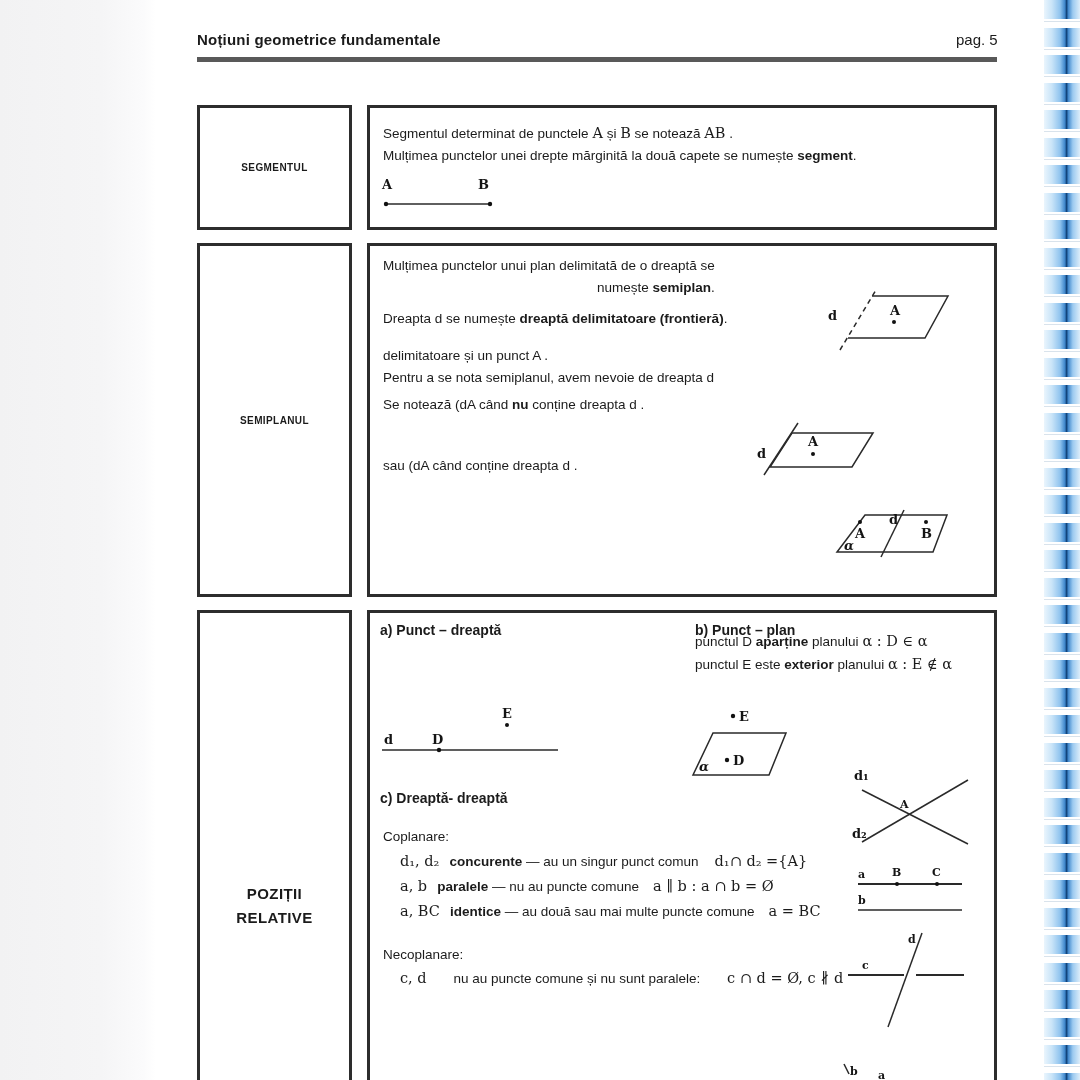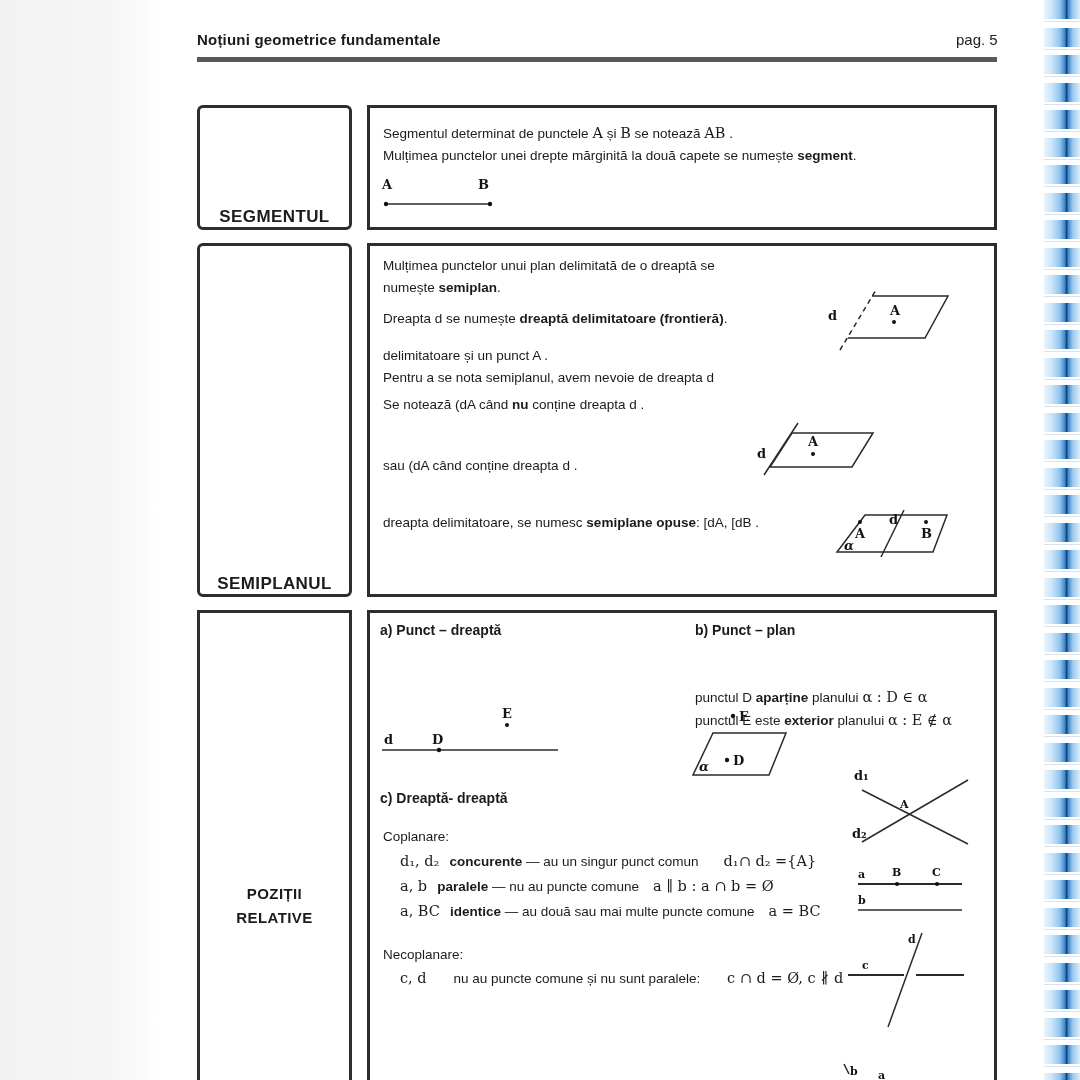--- a/index.html
+++ b/index.html
@@ -14,29 +14,29 @@
       repeating-linear-gradient(to bottom,
         rgba(255,255,255,0) 0px, rgba(255,255,255,0) 19px,
         #ffffff 19px, #ffffff 21px,
         #d9e3ec 21px, #d9e3ec 22.2px,
         #ffffff 22.2px, #ffffff 27.5px),
       linear-gradient(90deg,#eaf5fd 0%,#c9e4f8 22%,#8fc3ee 45%,#3f87cc 58%,#0d3d72 63%,#3f87cc 67%,#9ccaf0 80%,#dcedfa 100%);}
   .h-title{font-size:15px;font-weight:bold;letter-spacing:.2px;}
   .h-page{font-size:15px;}
   .rule{background:#595959;}
   .box{box-sizing:border-box;border:3px solid #2d2d2d;background:#ffffff;}
-  .lbl{font-weight:bold;font-size:17px;letter-spacing:.4px;display:flex;align-items:flex-end;justify-content:center;text-align:center;border-radius:6px;}
+  .lbl{font-weight:bold;font-size:10px;letter-spacing:.4px;display:flex;align-items:center;justify-content:center;text-align:center;}
   .bt{font-size:13.5px;line-height:22px;}
   .bt div{white-space:nowrap;}
   .lh24 div{line-height:24px;}
   .math{font-family:"DejaVu Serif","Liberation Serif",serif;font-size:14.5px;}
   .hd{font-size:14px;font-weight:bold;white-space:nowrap;}
   .ml10{margin-left:10px;}
   .ml14{margin-left:14px;}
-  .ml18{margin-left:25px;}
+  .ml18{margin-left:16px;}
   .ml6{margin-left:23px;}
   svg{overflow:visible;}
   svg text{font-family:"DejaVu Serif","Liberation Serif",serif;font-size:13px;font-weight:bold;fill:#141414;}
   svg text.greek{font-weight:bold;font-style:italic;font-size:13px;}
   svg line, svg path, svg polyline{stroke:#2a2a2a;stroke-width:1.5;fill:none;}
   svg circle{fill:#111111;stroke:none;}
 </style>
 </head>
 <body>
 
@@ -64,42 +64,41 @@
     <line x1="5" y1="28" x2="109" y2="28"></line>
     <circle cx="5" cy="28" r="2.2"></circle>
     <circle cx="109" cy="28" r="2.2"></circle>
   </svg>
 
   <div class="abs box lbl" style="left:197px;top:243px;width:155px;height:354px;">
     <span>SEMIPLANUL</span>
   </div>
   <div class="abs box" style="left:367px;top:243px;width:630px;height:354px;"></div>
 
-  <div class="abs bt" style="left:383px;top:255px;">
+  <div class="abs bt" style="left:383px;top:255px;text-align:right;">
     <div>Mulțimea punctelor unui plan delimitată de o dreaptă se</div>
     <div><span>numește </span><b>semiplan</b><span>.</span></div>
   </div>
 
   <div class="abs bt" style="left:383px;top:308px;">
     <div><span>Dreapta d se numește </span><b>dreaptă delimitatoare (frontieră)</b><span>.</span></div>
   </div>
 
   <div class="abs bt" style="left:383px;top:345px;">
     <div>delimitatoare și un punct A .</div>
     <div>Pentru a se nota semiplanul, avem nevoie de dreapta d</div>
   </div>
 
   <div class="abs bt" style="left:383px;top:394px;">
     <div><span>Se notează (dA când </span><b>nu</b><span> conține dreapta d .</span></div>
   </div>
 
   <div class="abs bt" style="left:383px;top:455px;">sau (dA când conține dreapta d .</div>
 
   <div class="abs bt" style="left:383px;top:512px;">
-    <div><span>dreapta delimitatoare, se numesc </span><b>semiplane opuse</b><span>: [dA, [dB .</span></div>
   </div>
 
   <svg class="abs" style="left:820px;top:288px;" width="135" height="62">
     <path d="M52,8 L128,8 L105,50 L28,50"></path>
     <line x1="20" y1="62" x2="56" y2="2" stroke-dasharray="5,4"></line>
     <text x="8" y="32">d</text>
     <text x="70" y="27">A</text>
     <circle cx="74" cy="34" r="2"></circle>
   </svg>
 
@@ -126,21 +125,21 @@
   <div class="abs" style="left:197px;top:882px;width:155px;text-align:center;font-weight:bold;font-size:15px;line-height:24px;letter-spacing:.4px;">
     <div>POZIȚII</div>
     <div>RELATIVE</div>
   </div>
   <div class="abs box" style="left:367px;top:610px;width:630px;height:478px;"></div>
 
   <div class="abs hd" style="left:380px;top:622px;">a) Punct – dreaptă</div>
   <div class="abs hd" style="left:695px;top:622px;">b) Punct – plan</div>
 
 
-  <div class="abs bt" style="left:695px;top:686px;">
+  <div class="abs bt" style="left:695px;top:630px;">
     <div><span>punctul D </span><b>aparține</b><span> planului </span><span class="math">α : D ∈ α</span></div>
     <div><span>punctul E este </span><b>exterior</b><span> planului </span><span class="math">α : E ∉ α</span></div>
   </div>
 
   <svg class="abs" style="left:378px;top:700px;" width="185" height="55">
     <text x="124" y="18">E</text>
     <circle cx="129" cy="25" r="2"></circle>
     <text x="6" y="44">d</text>
     <text x="54" y="44">D</text>
     <line x1="4" y1="50" x2="180" y2="50"></line>

